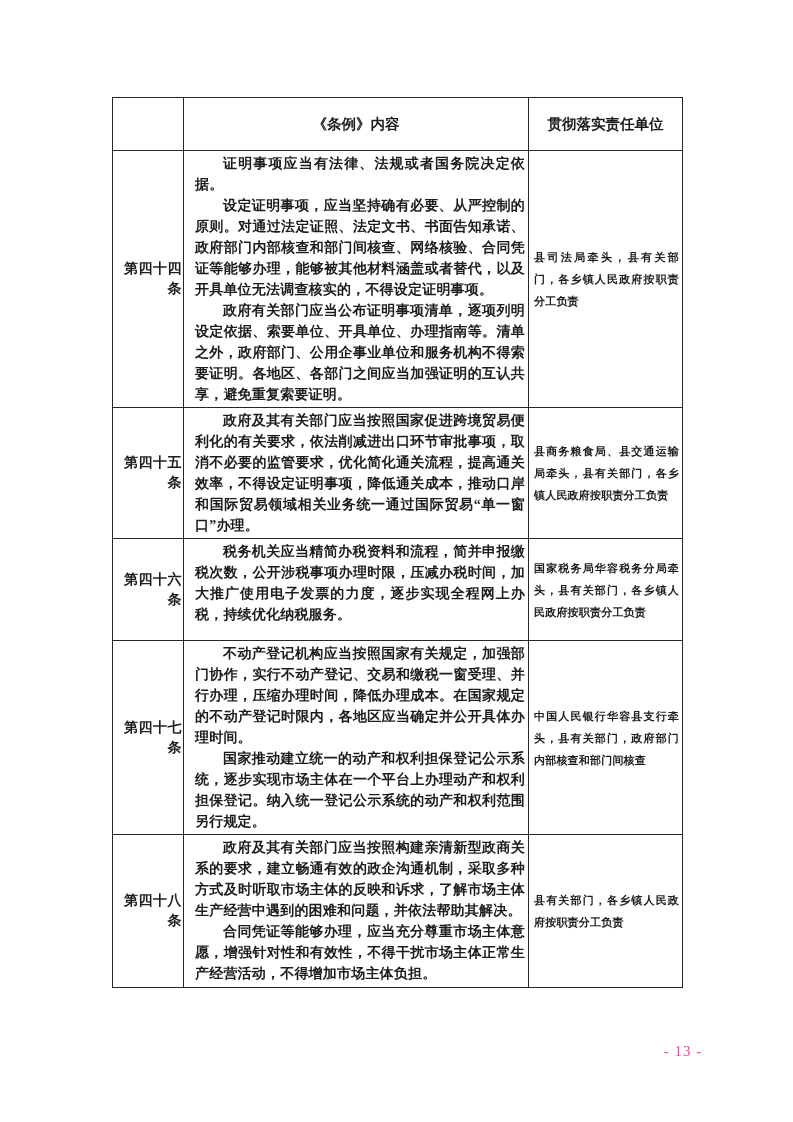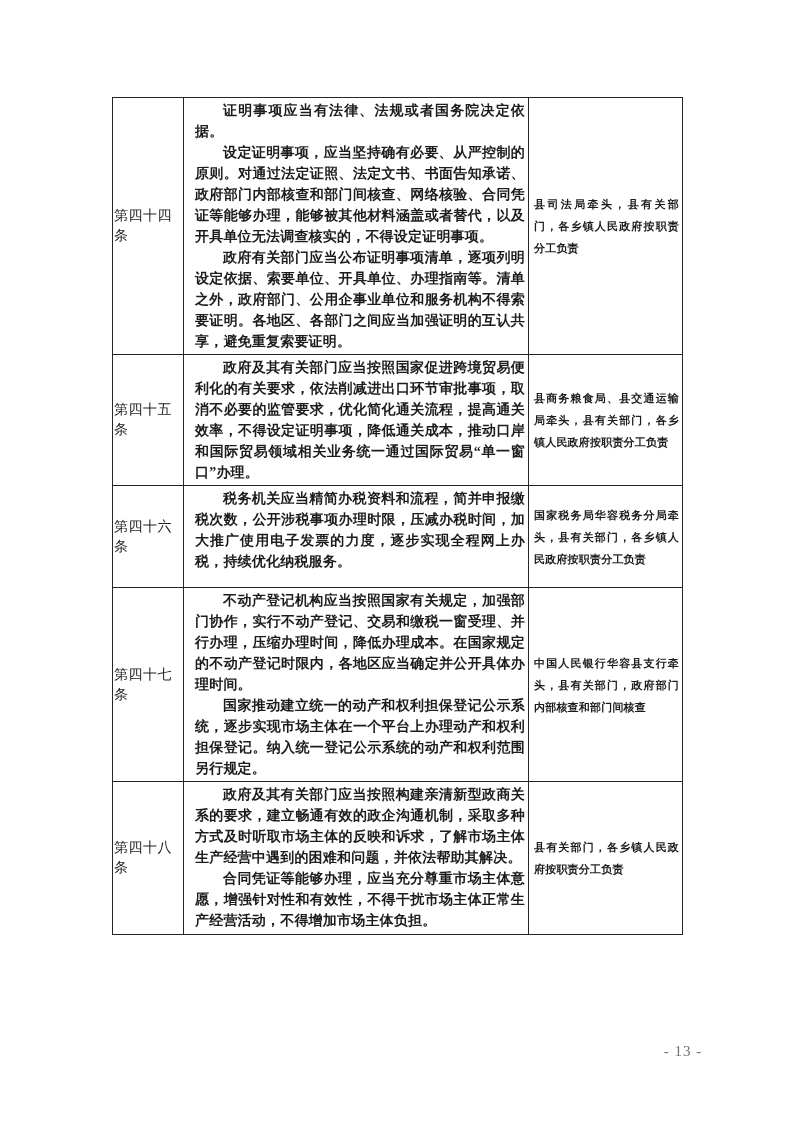--- a/index.html
+++ b/index.html
@@ -41,25 +41,26 @@
   th {
     font-family: "Liberation Sans", "DejaVu Sans", sans-serif;
     font-weight: bold;
     font-size: 14.5px;
     text-align: center;
     vertical-align: middle;
     padding: 0;
   }
   td.article-cell {
     font-size: 14px;
-    text-align: left;
+    text-align: right;
     vertical-align: middle;
     padding: 0 1px;
     letter-spacing: 0.5px;
     line-height: 20px;
+    font-weight: bold;
   }
   td.content-cell {
     vertical-align: top;
     padding: 2px 3px 2px 11px;
   }
   td.content-cell p {
     margin: 0;
     font-size: 14px;
     line-height: 21px;
     text-align: justify;
@@ -77,37 +78,42 @@
     font-weight: bold;
   }
   .page-number {
     position: absolute;
     left: 652px;
     top: 1043px;
     width: 62px;
     font-size: 15px;
     letter-spacing: 1px;
     text-align: center;
-    color: #737373;
+    color: #ec4899;
     font-family: "Liberation Serif", "DejaVu Serif", serif;
   }
 </style>
 </head>
 <body>
 
 <div class="page">
 
   <table class="reg-table">
     <colgroup>
         <col class="c1">
         <col class="c2">
         <col class="c3">
       </colgroup>
 
     <tbody>
+        <tr class="r-header">
+      <th></th>
+      <th>《条例》内容</th>
+      <th>贯彻落实责任单位</th>
+    </tr>
 
     <tr class="r44">
       <td class="article-cell">第四十四条</td>
       <td class="content-cell">
         <p>证明事项应当有法律、法规或者国务院决定依据。</p>
         <p>设定证明事项，应当坚持确有必要、从严控制的原则。对通过法定证照、法定文书、书面告知承诺、政府部门内部核查和部门间核查、网络核验、合同凭证等能够办理，能够被其他材料涵盖或者替代，以及开具单位无法调查核实的，不得设定证明事项。</p>
         <p>政府有关部门应当公布证明事项清单，逐项列明设定依据、索要单位、开具单位、办理指南等。清单之外，政府部门、公用企事业单位和服务机构不得索要证明。各地区、各部门之间应当加强证明的互认共享，避免重复索要证明。</p>
       </td>
       <td class="unit-cell">县司法局牵头，县有关部门，各乡镇人民政府按职责分工负责</td>
     </tr>

